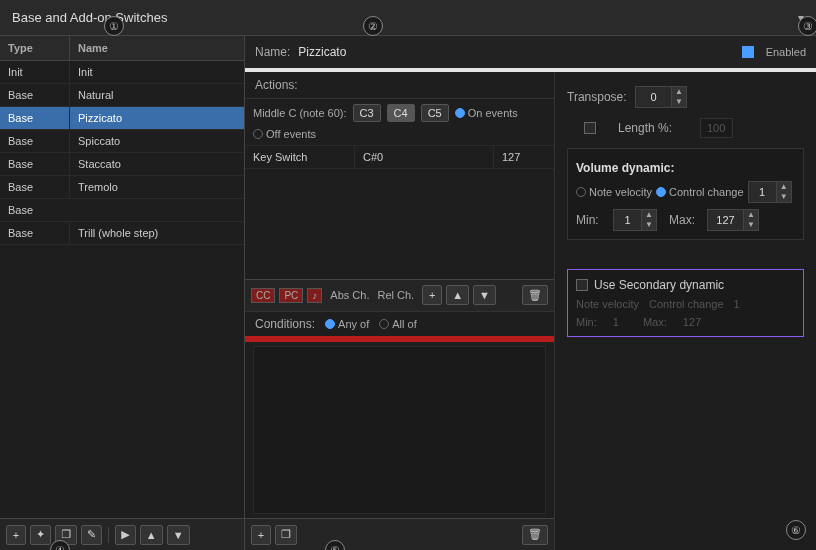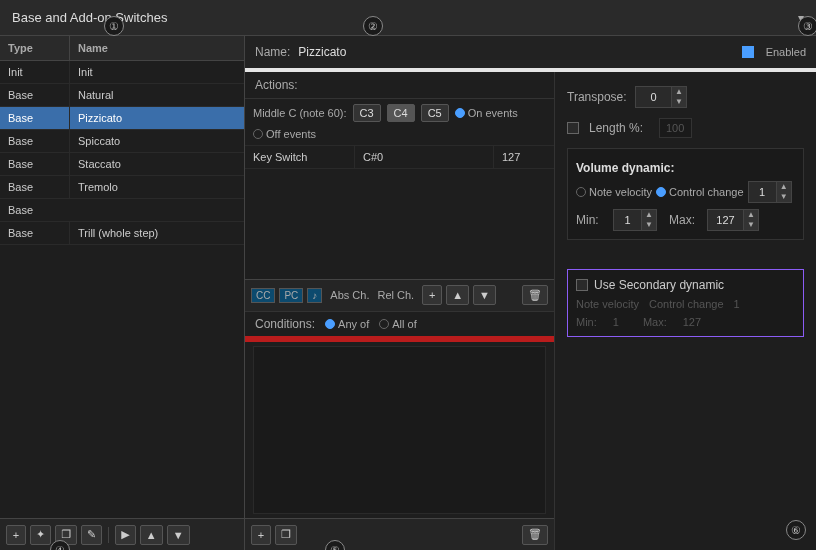--- a/index.html
+++ b/index.html
@@ -430,25 +430,26 @@
     .badge-2 { top: 16px; left: 363px; }
     .badge-3 { top: 16px; left: 798px; }
 
     .scrollable {
       overflow-y: auto;
     }
 
     .length-row {
       display: flex;
       align-items: center;
-      gap: 10px;
+      gap: 22px;
+      margin-left: 17px;
     }
 
     .cc-tag {
-      background: #0c4a6e;
+      background: #7f1d1d;
       border: 1px solid #555;
       color: #aaa;
       font-size: 10px;
       padding: 1px 4px;
       cursor: pointer;
     }
 
     .actions-conditions-area {
       display: flex;
       flex-direction: column;

